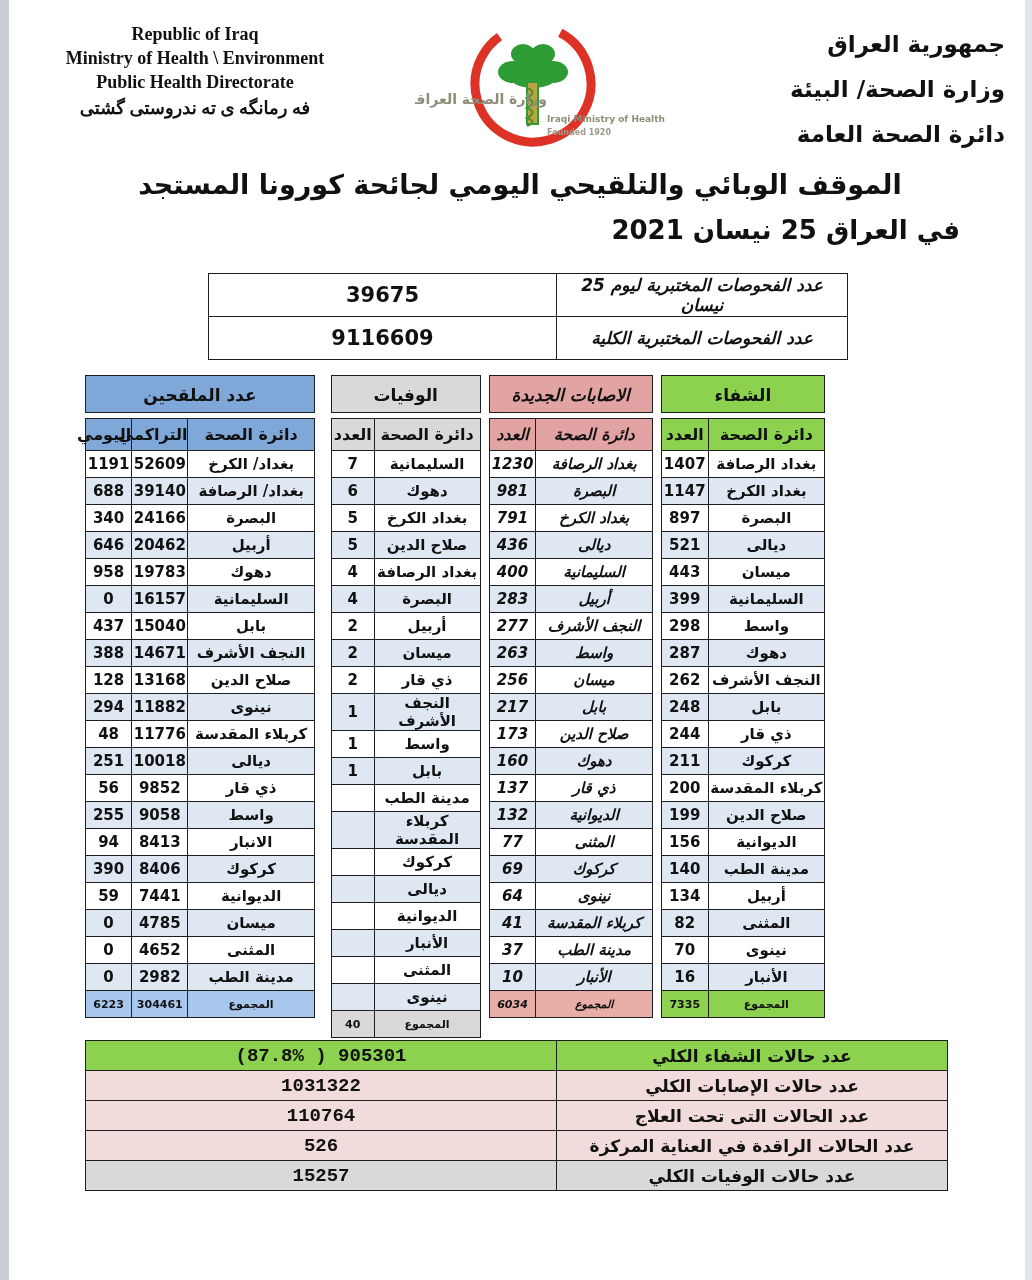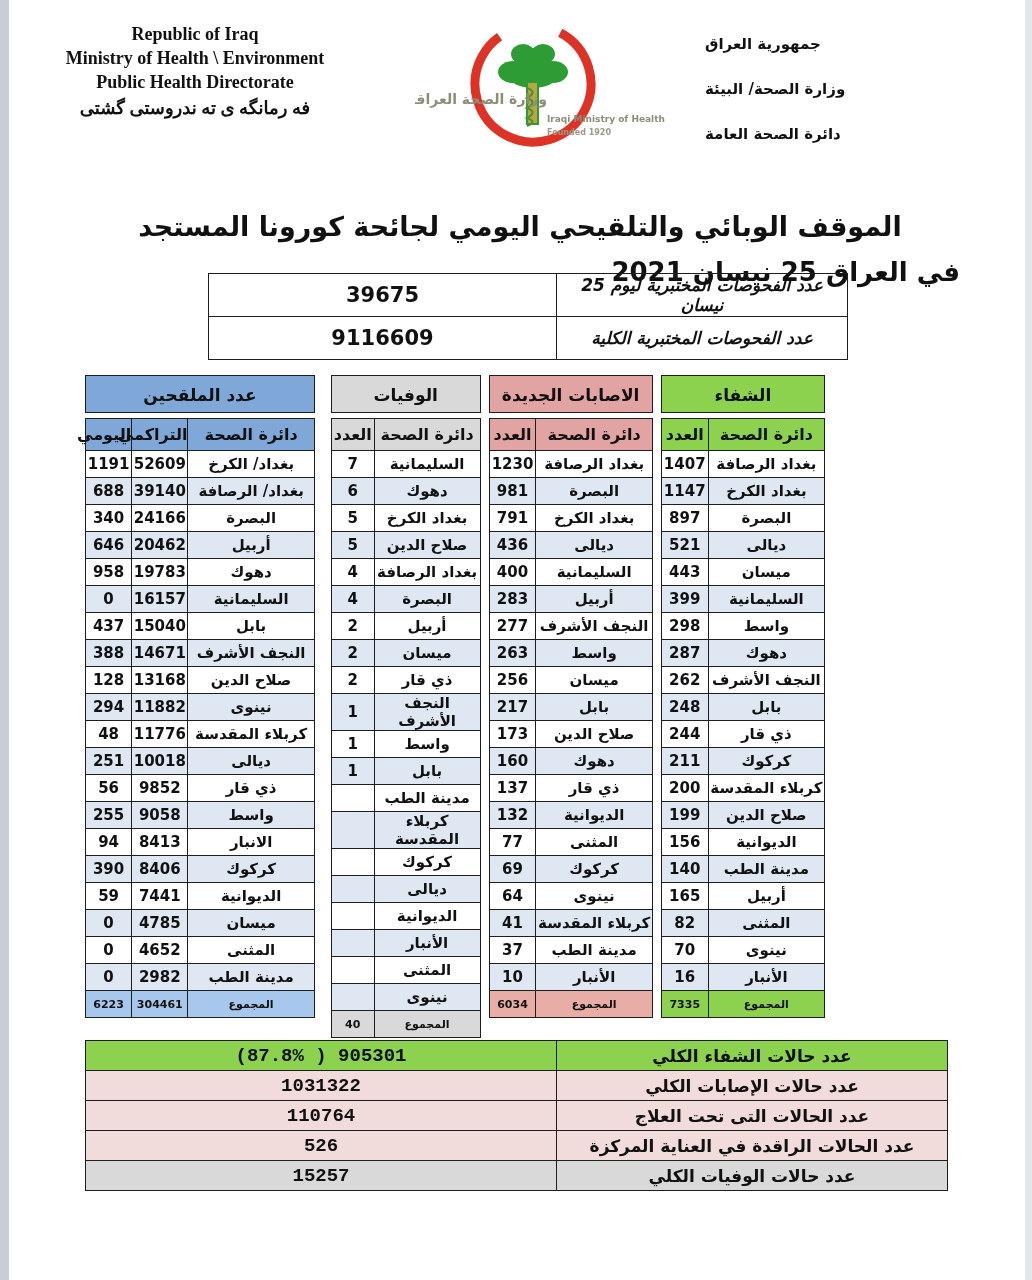--- a/index.html
+++ b/index.html
@@ -7,24 +7,24 @@
        font-family:"DejaVu Sans",sans-serif;font-weight:bold;color:#111;}
   .page{position:relative;width:1032px;height:1280px;background:#ffffff;}
   .edge-left{position:absolute;left:0;top:0;width:9px;height:1280px;background:#c9cdd5;}
   .edge-right{position:absolute;right:0;top:0;width:7px;height:1280px;background:#e3e6ec;}
 
   
   .hdr{position:absolute;top:14px;left:20px;width:1000px;display:flex;direction:ltr;}
   .hdr-left{width:330px;margin-left:10px;text-align:center;font-size:18px;line-height:24px;padding-top:8px;font-family:Liberation Serif, serif;}
   .hdr-left .ku{font-size:18px;margin-top:2px;direction:rtl;}
   .hdr-logo{width:250px;margin-left:55px;}
-  .hdr-right{width:300px;margin-left:40px;text-align:left;direction:rtl;font-size:15px;line-height:45px;padding-top:8px;}
+  .hdr-right{width:300px;margin-left:40px;text-align:right;direction:rtl;font-size:23px;line-height:45px;padding-top:8px;}
 
   
-  .title{position:absolute;top:162px;left:80px;width:880px;text-align:center;direction:rtl;margin-top:42px;}
+  .title{position:absolute;top:162px;left:80px;width:880px;text-align:center;direction:rtl;}
   .title .l1{font-size:27px;line-height:46px;}
   .title .l2{font-size:26px;line-height:44px;text-align:right;}
 
   
   table{border-collapse:collapse;table-layout:fixed;}
   td,th{border:1.6px solid #1e1e1e;padding:0;text-align:center;vertical-align:middle;}
 
   
   .tests{position:absolute;top:273px;left:208px;}
   .tests table{width:637px;direction:rtl;}
@@ -37,21 +37,21 @@
   .gov{display:block;}
   .gov .banner{height:38px;line-height:38px;text-align:center;font-size:17px;
                border:1.6px solid #1e1e1e;box-sizing:border-box;direction:rtl;}
   .gov .gap{height:5px;}
   .gov table{width:100%;direction:rtl;}
   .gov th{height:31px;font-size:16px;}
   .gov td{height:26px;font-size:15px;}
   .gov tr.stripe td{background:#dee7f2;}
   .w-vacc{width:270px;margin-right:16px;}
   .w-death{width:176px;margin-right:8px;}
-  .w-inf{width:193px;margin-right:8px;}
+  .w-inf{width:193px;margin-right:8px;font-style:italic;}
   .w-rec{width:193px;}
   .vacc th:nth-child(1){width:55.5%}.vacc th:nth-child(2){width:24.5%}.vacc th:nth-child(3){width:20%}
   .two th:nth-child(1){width:71.5%}.two th:nth-child(2){width:28.5%}
   .bg-blue{background:#7fa8d8;}
   .bg-gray{background:#d9d9d9;}
   .bg-pink{background:#e2a3a3;}
   .bg-green{background:#8cd24e;}
   .vacc tr.total td{background:#a8c7ec;}
   .death tr.total td{background:#d9d9d9;}
   .inf tr.total td{background:#e8ada7;}
@@ -515,21 +515,21 @@
             <tr>
               <td>الديوانية</td>
               <td><span class="ltr">156</span></td>
             </tr>
             <tr class="stripe">
               <td>مدينة الطب</td>
               <td><span class="ltr">140</span></td>
             </tr>
             <tr>
               <td>أربيل</td>
-              <td><span class="ltr">165</span></td>
+              <td><span class="ltr">134</span></td>
             </tr>
             <tr class="stripe">
               <td>المثنى</td>
               <td><span class="ltr">82</span></td>
             </tr>
             <tr>
               <td>نينوى</td>
               <td><span class="ltr">70</span></td>
             </tr>
             <tr class="stripe">

